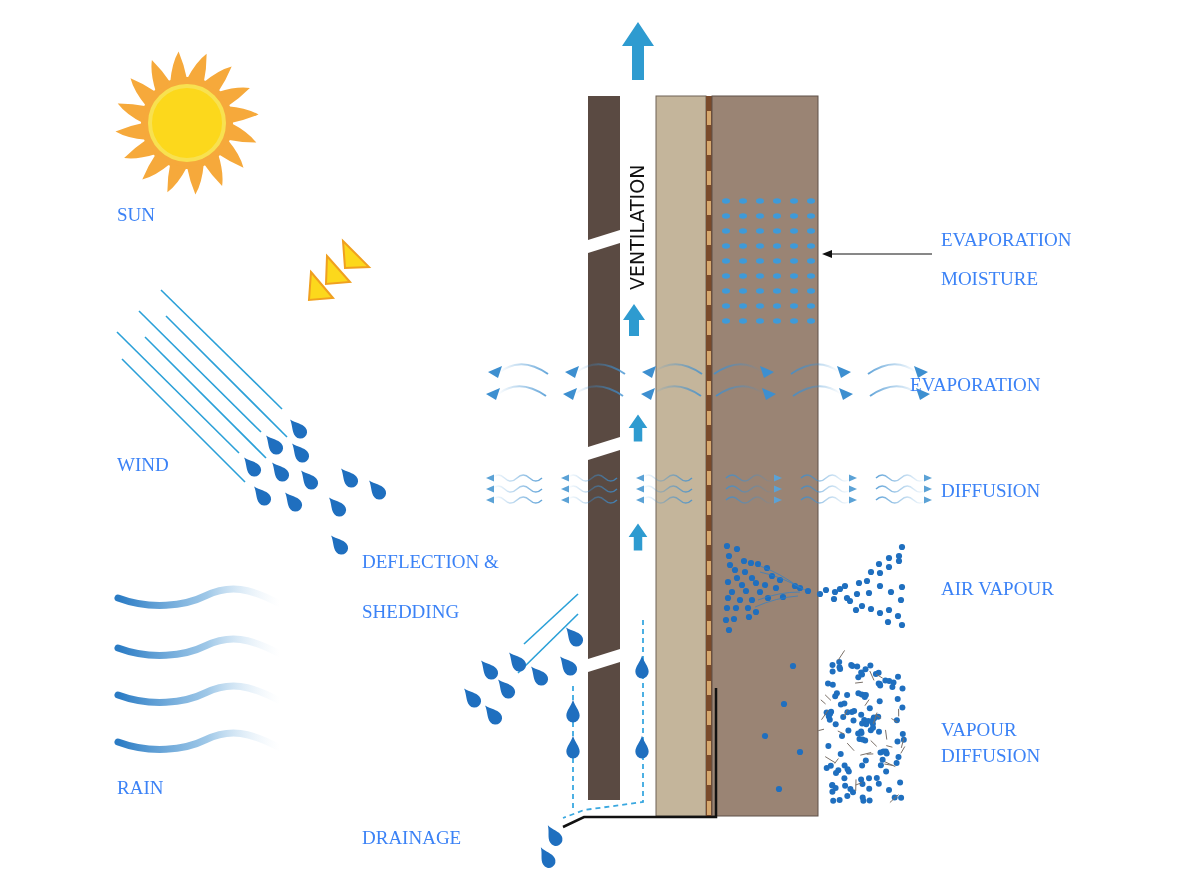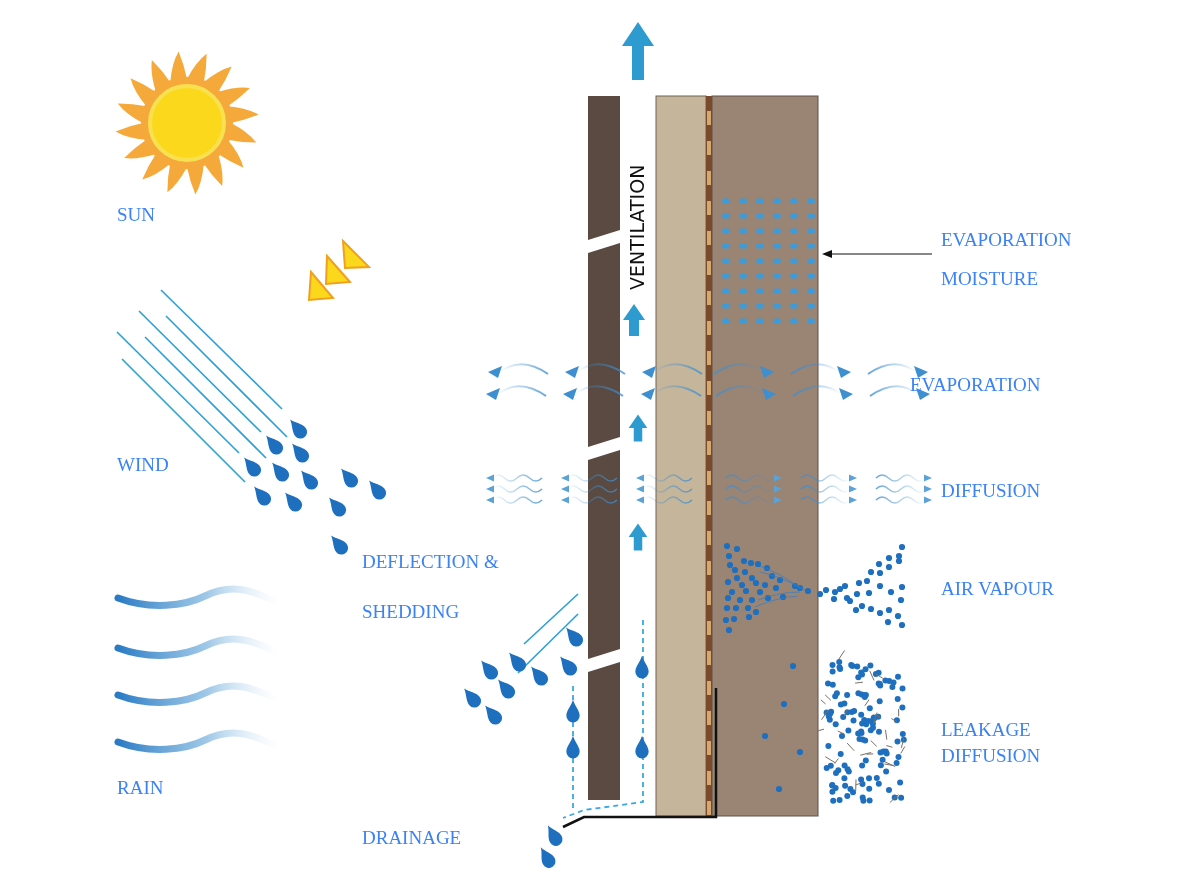--- a/index.html
+++ b/index.html
@@ -526,14 +526,14 @@
 <div class="lbl" style="left:117px;top:774px;">RAIN</div>
 <div class="lbl" style="left:362px;top:548px;">DEFLECTION &amp;</div>
 <div class="lbl" style="left:362px;top:598px;text-align:right;">SHEDDING</div>
 <div class="lbl" style="left:362px;top:824px;">DRAINAGE</div>
 <div class="vent">VENTILATION</div>
 <div class="lbl" style="left:941px;top:226px;">EVAPORATION</div>
 <div class="lbl" style="left:941px;top:253px;margin-top:12px;">MOISTURE</div>
 <div class="lbl" style="left:910px;top:371px;">EVAPORATION</div>
 <div class="lbl" style="left:941px;top:477px;">DIFFUSION</div>
 <div class="lbl" style="left:941px;top:575px;">AIR VAPOUR</div>
-<div class="lbl" style="left:941px;top:716px;">LEAKAGE</div>
+<div class="lbl" style="left:941px;top:716px;">VAPOUR</div>
 <div class="lbl" style="left:941px;top:742px;">DIFFUSION</div>
 
 </body></html>

